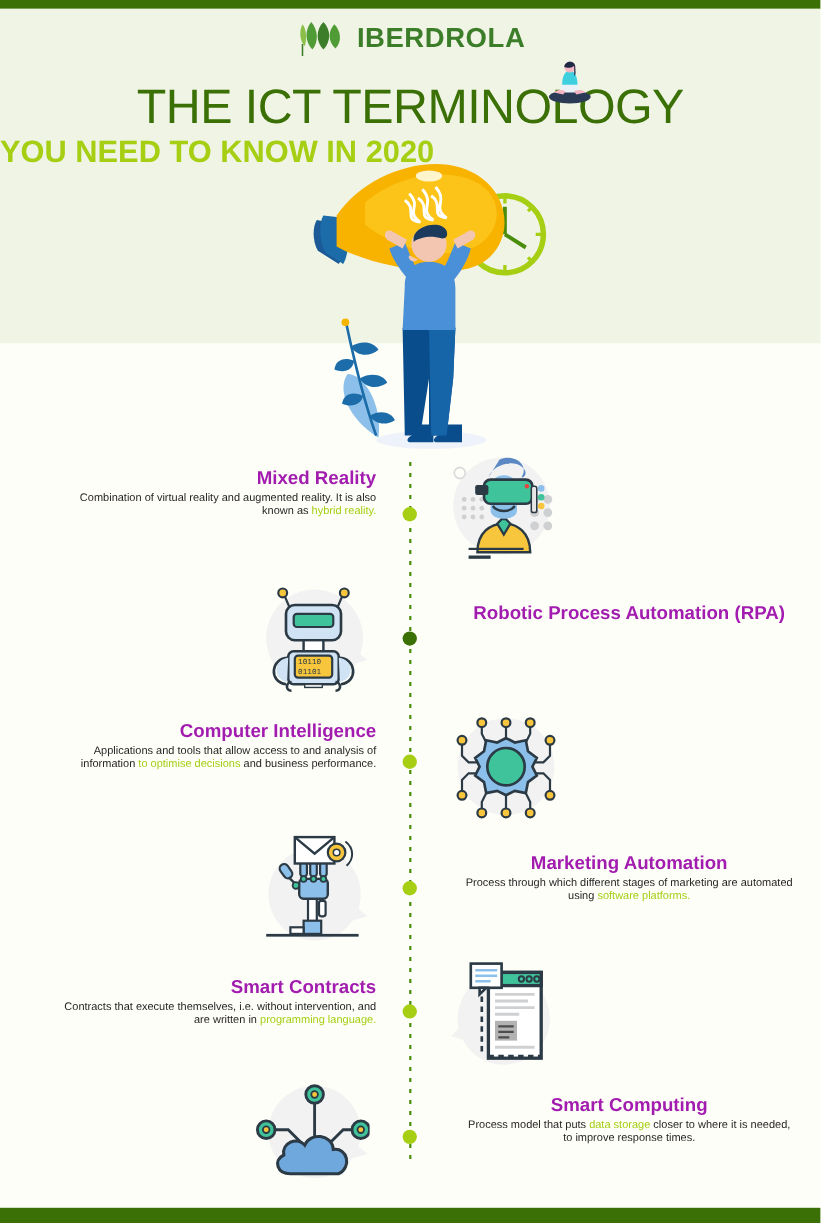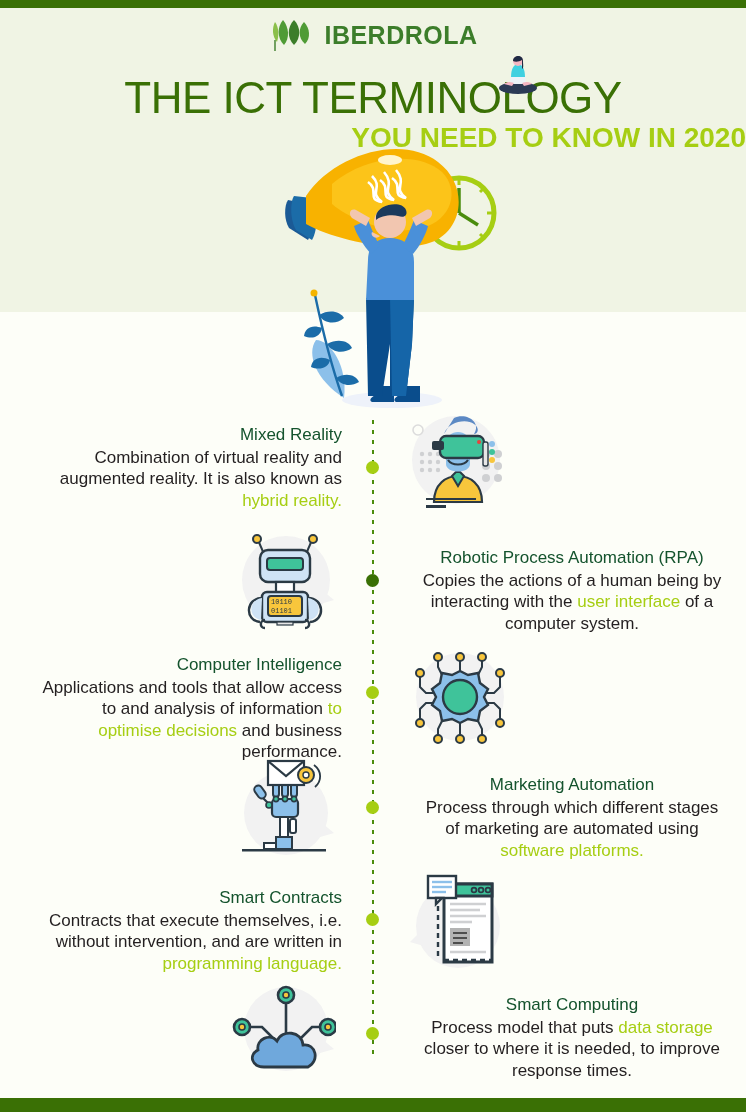--- a/index.html
+++ b/index.html
@@ -21,42 +21,42 @@
 
   .logo-wrap{position:absolute;top:18px;left:0;width:746px;height:34px;
     display:flex;align-items:center;justify-content:center;gap:8px;}
   .logo-mark{width:48px;height:34px;display:block;}
   .logo-text{font-size:25px;font-weight:bold;color:#3c7d2a;letter-spacing:.5px;
     font-family:"Liberation Sans",sans-serif;line-height:1;}
 
   .title{position:absolute;top:76px;left:0;width:746px;text-align:center;
     font-size:44px;font-weight:normal;color:#3a7005;letter-spacing:-0.5px;
     font-family:"Liberation Sans",sans-serif;line-height:1;}
-  .subtitle{position:absolute;top:124px;left:0;width:746px;text-align:right;
+  .subtitle{position:absolute;top:124px;left:0;width:746px;text-align:left;
     font-size:28px;font-weight:bold;color:#a6ce13;letter-spacing:0px;
     font-family:"Liberation Sans",sans-serif;line-height:1;}
 
   .meditator{position:absolute;top:50px;left:492px;width:52px;height:48px;}
   .hero-art{position:absolute;top:148px;left:272px;width:246px;height:262px;}
 
   
   .timeline{position:absolute;top:420px;left:0;width:746px;height:660px;}
   .tl-line{position:absolute;left:372px;top:0;width:2px;height:640px;
     background-image:linear-gradient(to bottom,#4a8c0c 0 4px, transparent 4px 10px);
     background-size:2px 10px;}
   .tl-dot{position:absolute;left:366px;width:13px;height:13px;border-radius:50%;}
 
   
   .row{position:absolute;width:746px;}
   .txt{position:absolute;width:300px;}
   .txt.left{left:42px;text-align:right;}
   .txt.right{left:422px;text-align:center;}
-  .item-title{font-size:17px;font-weight:normal;color:#14532d;margin:0 0 2px 0;line-height:1.15;
+  .item-title{font-size:17px;font-weight:bold;color:#a21caf;margin:0 0 2px 0;line-height:1.15;
      font-family:"Liberation Sans",sans-serif;}
-  .item-desc{font-size:17px;color:#231f20;line-height:1.27;margin:0;
+  .item-desc{font-size:10px;color:#231f20;line-height:1.27;margin:0;
      font-family:"Liberation Sans",sans-serif;}
   .hl{color:#a6ce13;}
 
   .ico{position:absolute;width:104px;height:104px;}
   .ico.left{left:232px;}
   .ico.right{left:408px;}
 </style>
 </head>
 <body>
 
@@ -217,21 +217,20 @@
       <path d="M30 70 C14 70 12 92 28 94" fill="none" stroke="#2b3a45" stroke-width="2.4"></path>
       <path d="M30 70 C16 72 16 90 29 92" fill="#cfe3f5"></path>
       <path d="M76 70 C92 70 94 92 78 94" fill="none" stroke="#2b3a45" stroke-width="2.4"></path>
       <path d="M76 70 C90 72 90 90 77 92" fill="#cfe3f5"></path>
       <path d="M33 92 C28 92 27 100 33 100" fill="none" stroke="#2b3a45" stroke-width="2.4"></path>
       <path d="M73 92 C78 92 79 100 73 100" fill="none" stroke="#2b3a45" stroke-width="2.4"></path>
       <rect x="45" y="94" width="16" height="3" fill="#e6e6e6" stroke="#2b3a45" stroke-width="1.2"></rect>
     </svg>
     <div class="txt right" style="top:0px;">
       <p class="item-title">Robotic Process Automation (RPA)</p>
-      <p class="item-desc"><span>Copies the actions of a human being by interacting with the </span><span class="hl">user interface</span><span> of a computer system.</span></p>
     </div>
   </div>
 
   <div class="row" style="top:655px;">
     <div class="txt left" style="top:0px;">
       <p class="item-title">Computer Intelligence</p>
       <p class="item-desc"><span>Applications and tools that allow access to and analysis of information </span><span class="hl">to optimise decisions</span><span> and business performance.</span></p>
     </div>
     <svg class="ico right" style="top:-10px;" viewBox="0 0 104 104">
       <circle cx="52" cy="52" r="44" fill="#f2f2f2"></circle>

